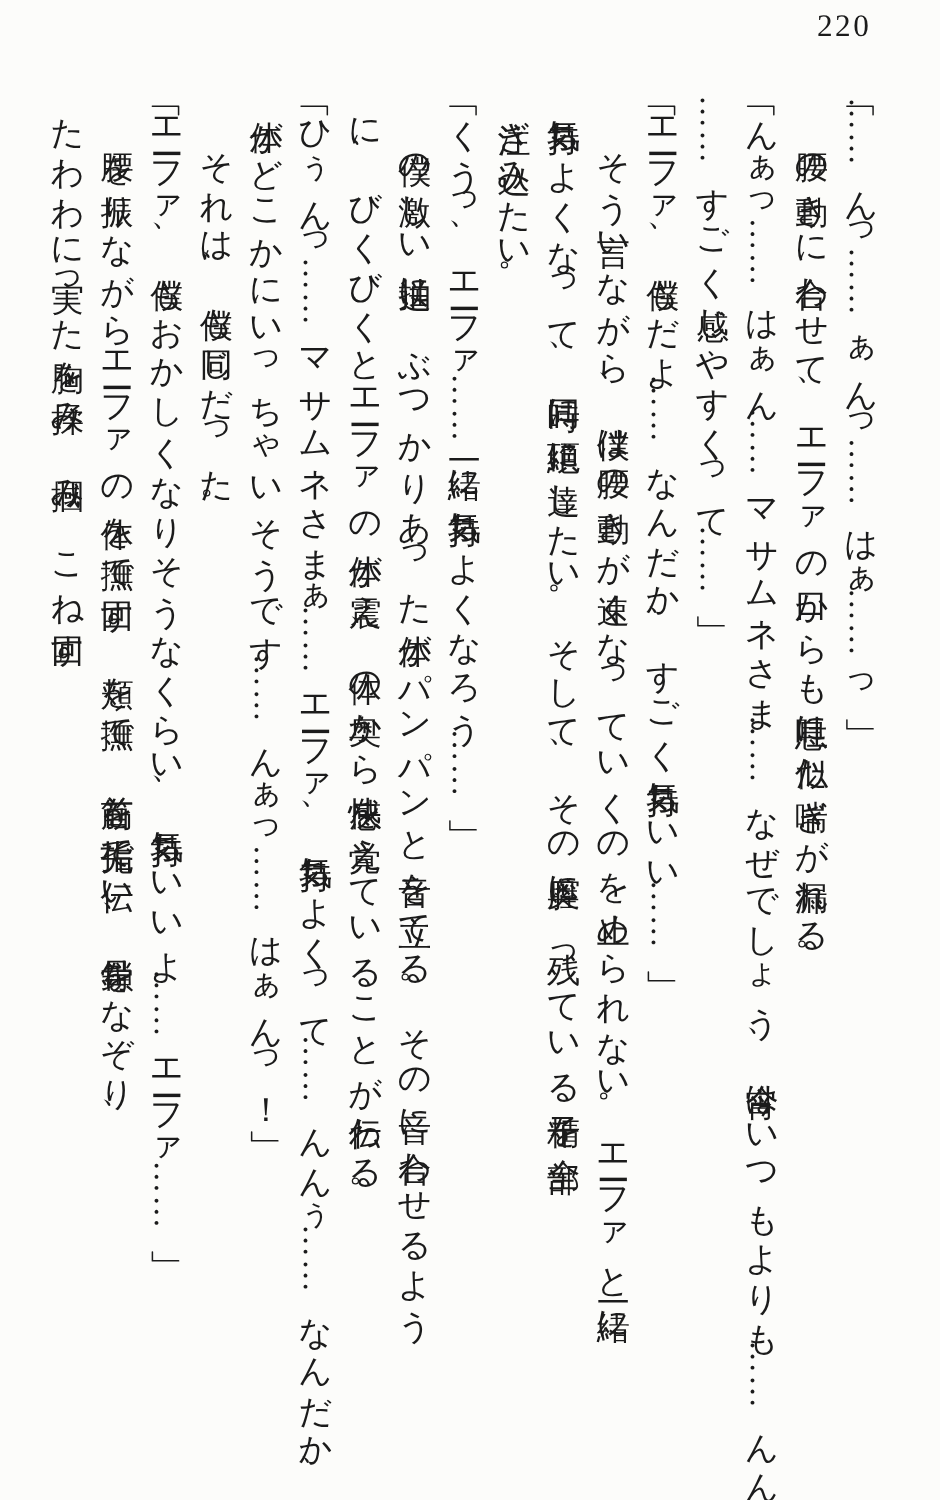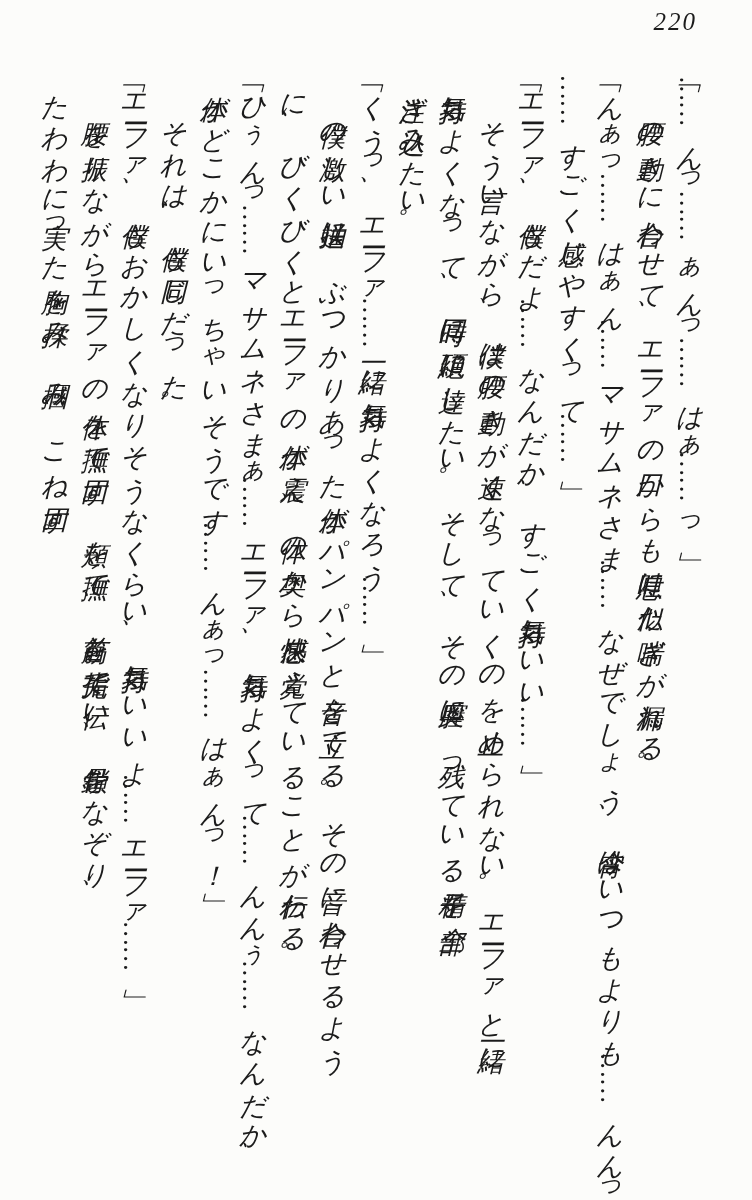--- a/index.html
+++ b/index.html
@@ -6,21 +6,20 @@
 
   .page {
     position: relative;
     width: 752px;
     height: 1200px;
     margin: 0 auto;
     background: #fcfcfa;
     overflow: hidden;
     font-family: "Liberation Serif", "DejaVu Serif", serif;
     color: #1b1b1b;
-    font-style: italic;
   }
 
   .page-number {
     position: absolute;
     top: 8px;
     right: 55px;
     font-size: 25px;
     letter-spacing: 2px;
     font-family: "Liberation Serif", "DejaVu Serif", serif;
   }

